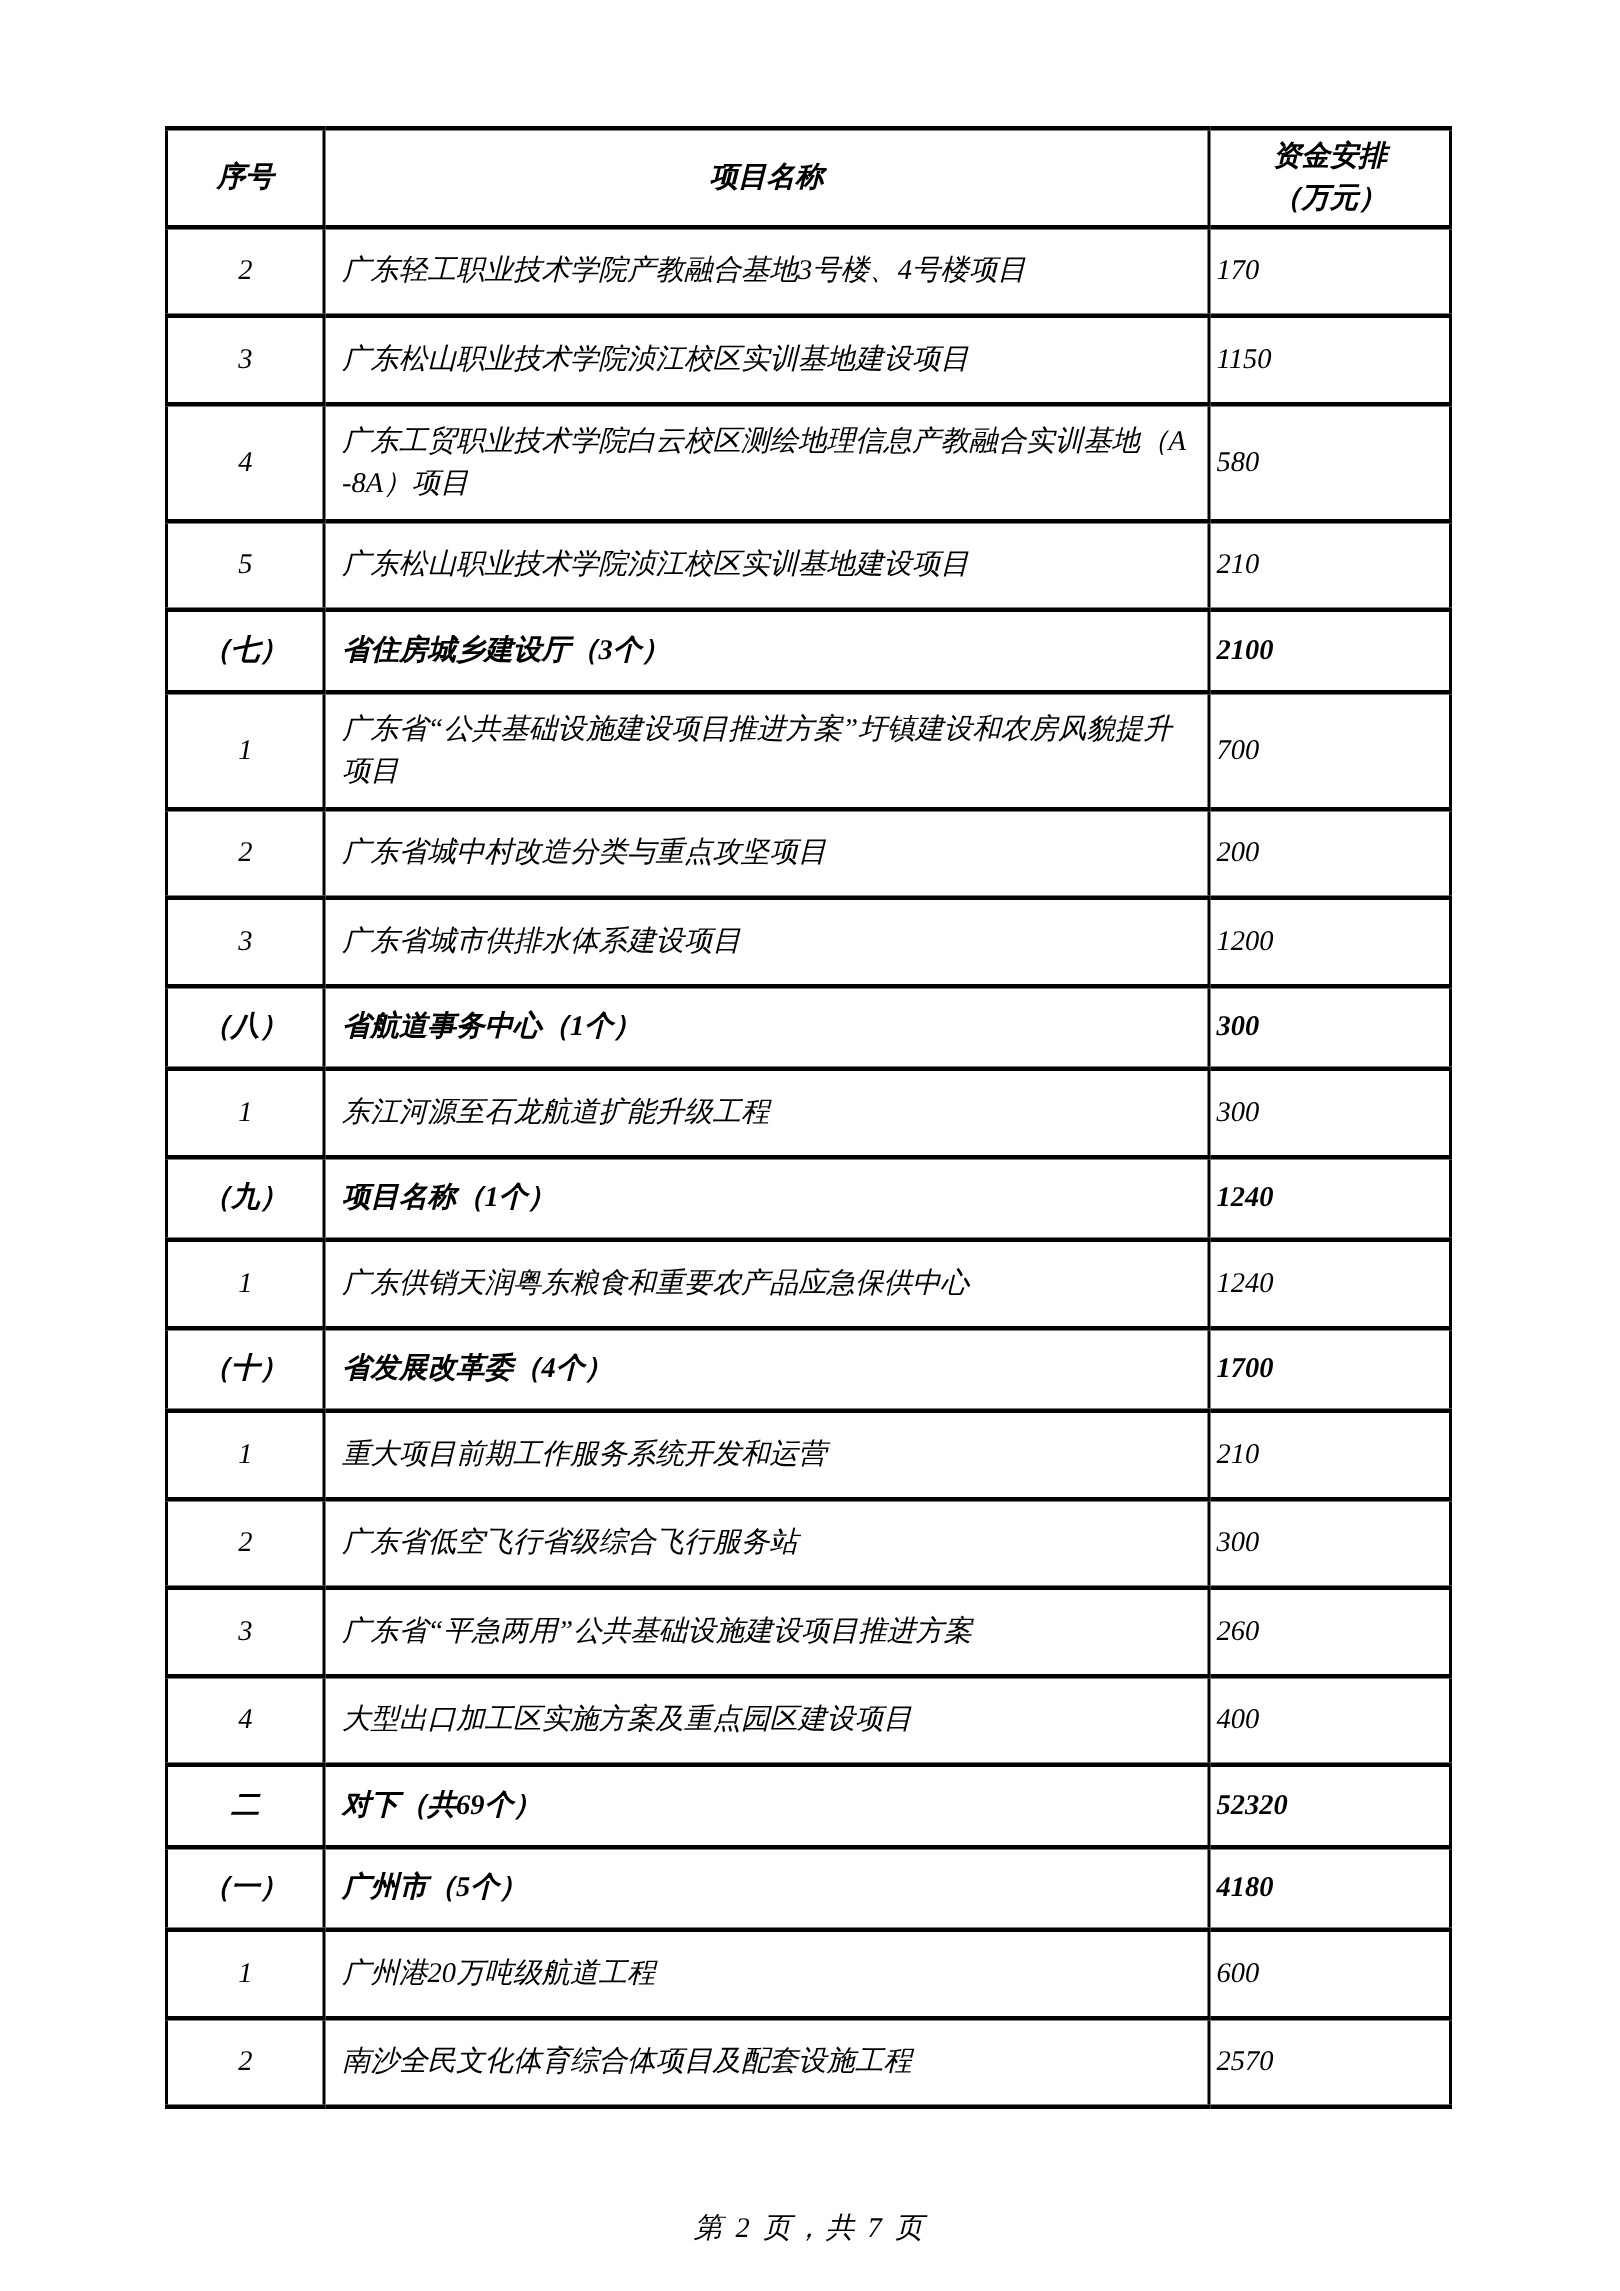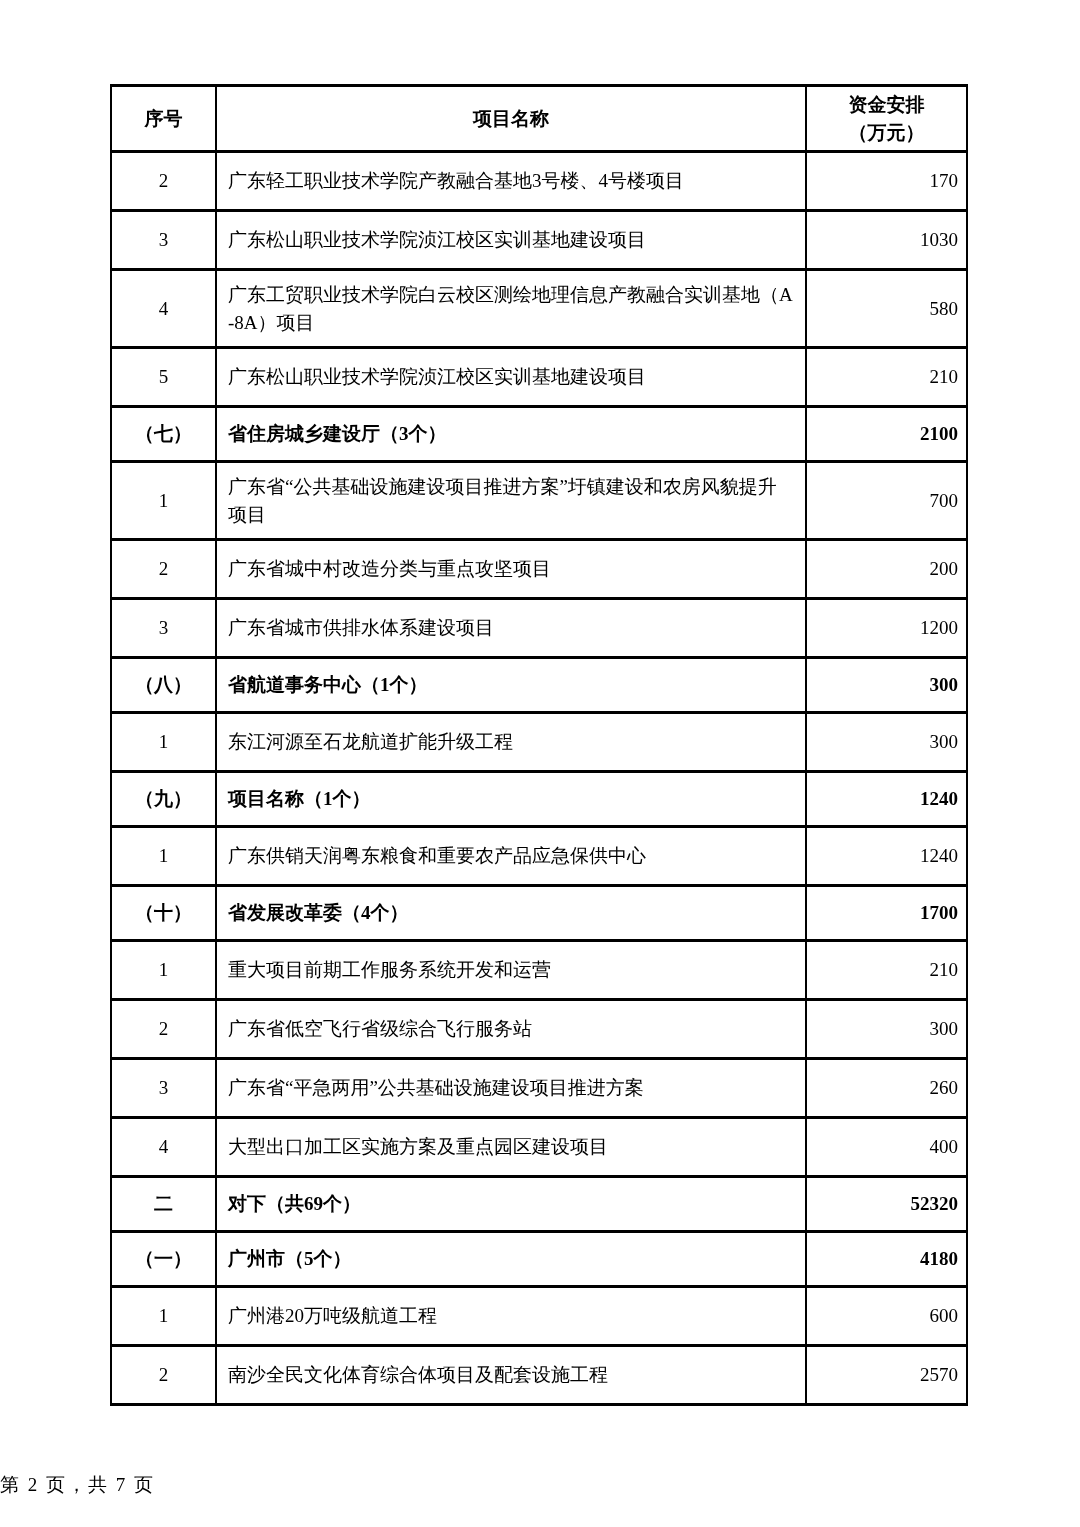--- a/index.html
+++ b/index.html
@@ -8,20 +8,21 @@
     background: #ffffff;
   }
   .page {
     position: relative;
     width: 1080px;
     height: 1527px;
     background: #ffffff;
     font-family: "Liberation Serif", "DejaVu Serif", serif;
     color: #000000;
     overflow: hidden;
+    font-style: italic;
   }
   table.funding-table {
     position: absolute;
     left: 110px;
     top: 84px;
     width: 856px;
     border-collapse: collapse;
     table-layout: fixed;
   }
   .funding-table col.c-num    { width: 105px; }
@@ -50,31 +51,32 @@
   .funding-table th.amount-head { white-space: pre-line; }
   .cell-num {
     text-align: center;
     padding: 4px 4px;
   }
   .cell-name {
     text-align: left;
     padding: 4px 12px 4px 11px;
   }
   .cell-amount {
-    text-align: right;
+    text-align: left;
     padding: 4px 8px 4px 4px;
   }
   tr.section td {
     font-weight: bold;
   }
   .page-footer {
     position: absolute;
     left: 0;
     top: 1472px;
     width: 100%;
+    text-align: center;
     font-size: 19px;
     letter-spacing: 2px;
     color: #000000;
   }
 </style>
 </head>
 <body>
 
 <div class="page">
 
@@ -95,21 +97,21 @@
     <tbody>
     <tr class="item-row">
       <td class="cell-num">2</td>
       <td class="cell-name">广东轻工职业技术学院产教融合基地3号楼、4号楼项目</td>
       <td class="cell-amount">170</td>
     </tr>
 
     <tr class="item-row">
       <td class="cell-num">3</td>
       <td class="cell-name">广东松山职业技术学院浈江校区实训基地建设项目</td>
-      <td class="cell-amount">1030</td>
+      <td class="cell-amount">1150</td>
     </tr>
 
     <tr class="item-row tall">
       <td class="cell-num">4</td>
       <td class="cell-name">广东工贸职业技术学院白云校区测绘地理信息产教融合实训基地（A-8A）项目</td>
       <td class="cell-amount">580</td>
     </tr>
 
     <tr class="item-row">
       <td class="cell-num">5</td>

